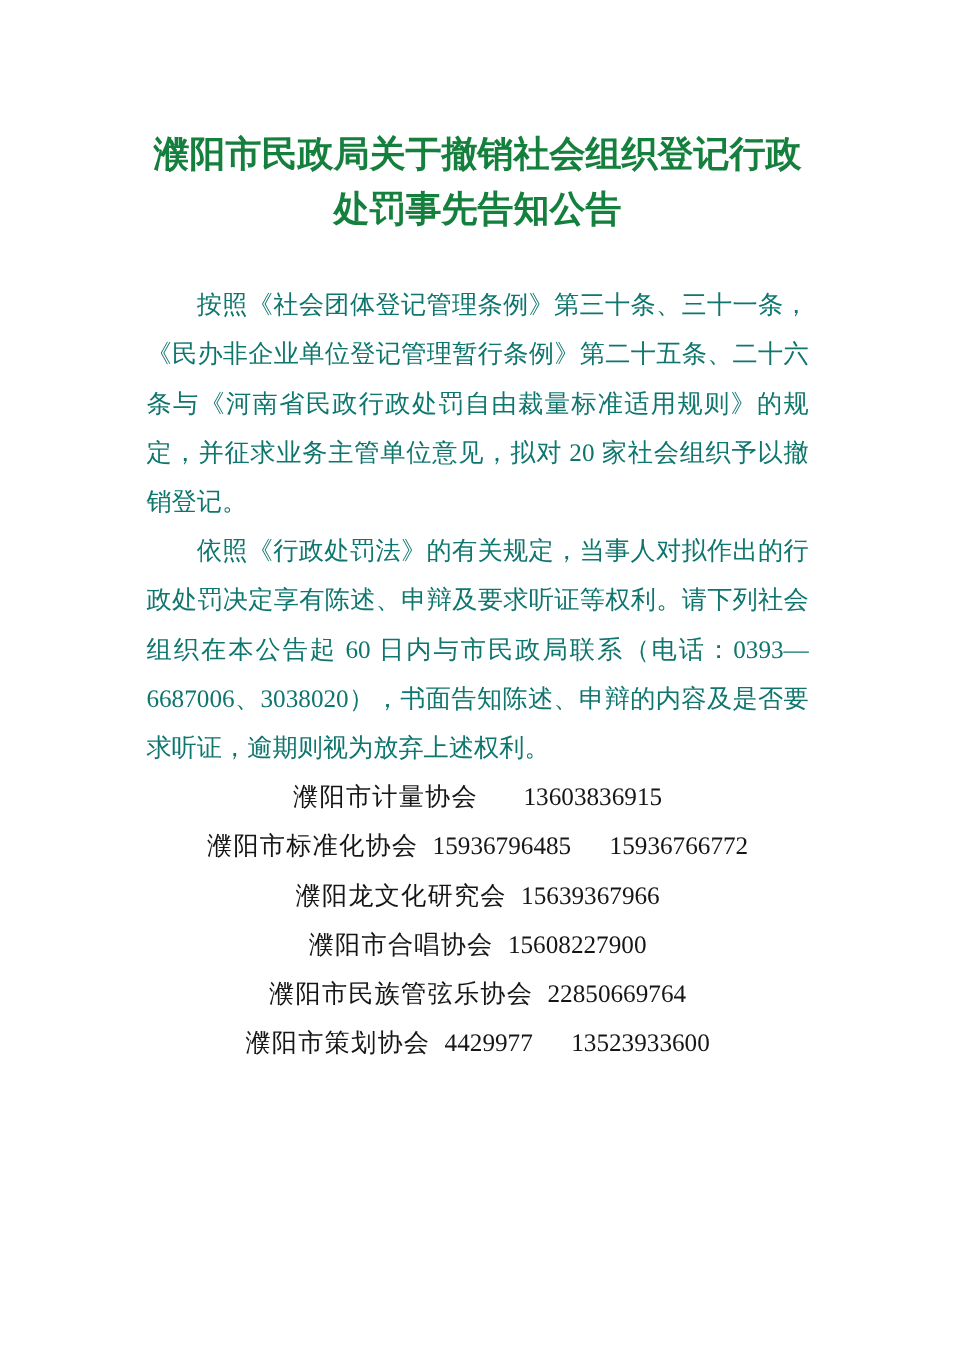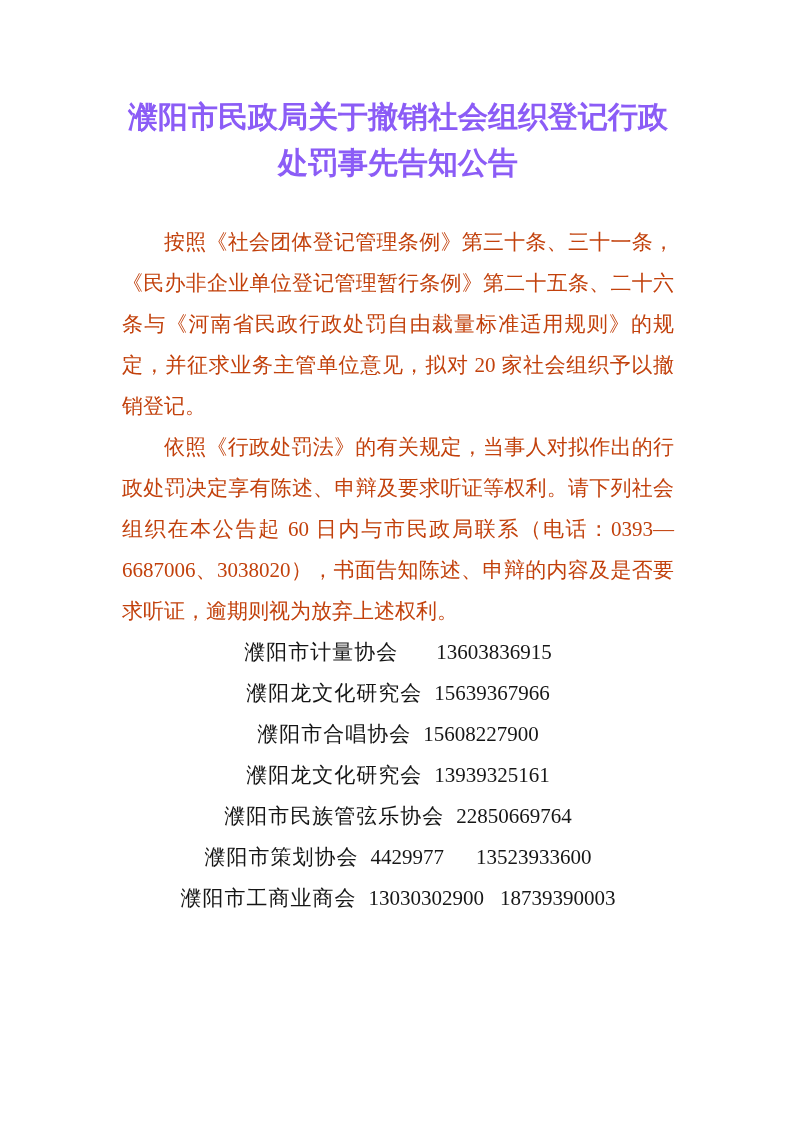--- a/index.html
+++ b/index.html
@@ -19,30 +19,30 @@
       padding: 94px 120px 0 122px;
       font-family: "Liberation Serif", "DejaVu Serif", serif;
     }
     .doc-title {
       font-family: "Liberation Sans", "DejaVu Sans", sans-serif;
       font-size: 30px;
       line-height: 46px;
       font-weight: bold;
       text-align: center;
       max-width: 556px;
-      margin: 0 auto 36px auto;
-      color: #8b5cf6;
+      margin: 12px auto 36px auto;
+      color: #15803d;
     }
     .par {
       font-size: 21px;
       line-height: 41px;
       margin: 0;
       text-align: justify;
       text-justify: inter-character;
-      color: #c2410c;
+      color: #0f766e;
     }
     .indent { text-indent: 2em; }
     .org-line {
       font-size: 21px;
       line-height: 41px;
       margin: 0;
       color: #161616;
       white-space: nowrap;
       text-align: center;
     }
@@ -64,38 +64,35 @@
 
   <p class="par indent">按照《社会团体登记管理条例》第三十条、三十一条，《民办非企业单位登记管理暂行条例》第二十五条、二十六条与《河南省民政行政处罚自由裁量标准适用规则》的规定，并征求业务主管单位意见，拟对 20 家社会组织予以撤销登记。</p>
 
   <p class="par indent">依照《行政处罚法》的有关规定，当事人对拟作出的行政处罚决定享有陈述、申辩及要求听证等权利。请下列社会组织在本公告起 60 日内与市民政局联系（电话：0393—6687006、3038020），书面告知陈述、申辩的内容及是否要求听证，逾期则视为放弃上述权利。</p>
 
 
   <p class="org-line">
     <span class="org-name">濮阳市计量协会</span><span class="phone gap-l">13603836915</span>
   </p>
 
+  <p class="org-line">
+    <span class="org-name">濮阳市标准化协会</span><span class="phone">15936796485</span><span class="phone gap-m">15936766772</span>
+  </p>
 
   <p class="org-line">
     <span class="org-name">濮阳龙文化研究会</span><span class="phone">15639367966</span>
   </p>
 
   <p class="org-line">
     <span class="org-name">濮阳市合唱协会</span><span class="phone">15608227900</span>
   </p>
 
-  <p class="org-line">
-    <span class="org-name">濮阳龙文化研究会</span><span class="phone">13939325161</span>
-  </p>
 
   <p class="org-line">
     <span class="org-name">濮阳市民族管弦乐协会</span><span class="phone">22850669764</span>
   </p>
 
   <p class="org-line">
     <span class="org-name">濮阳市策划协会</span><span class="phone">4429977</span><span class="phone gap-m">13523933600</span>
   </p>
 
-  <p class="org-line">
-    <span class="org-name">濮阳市工商业商会</span><span class="phone">13030302900</span><span class="phone gap-s">18739390003</span>
-  </p>
 
 </div>
 
 </body></html>

